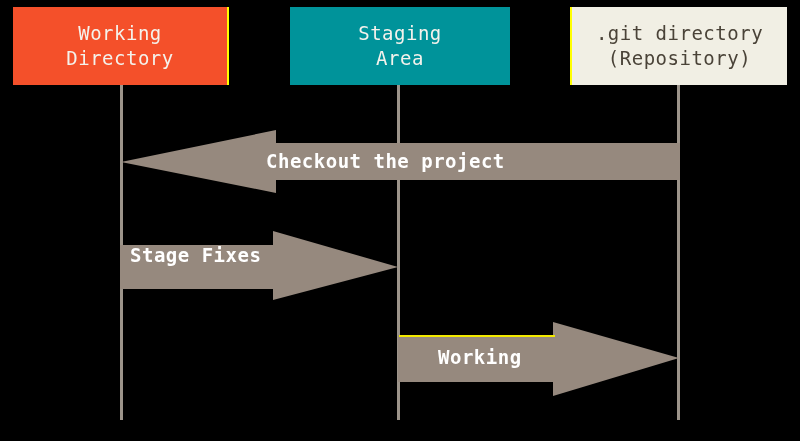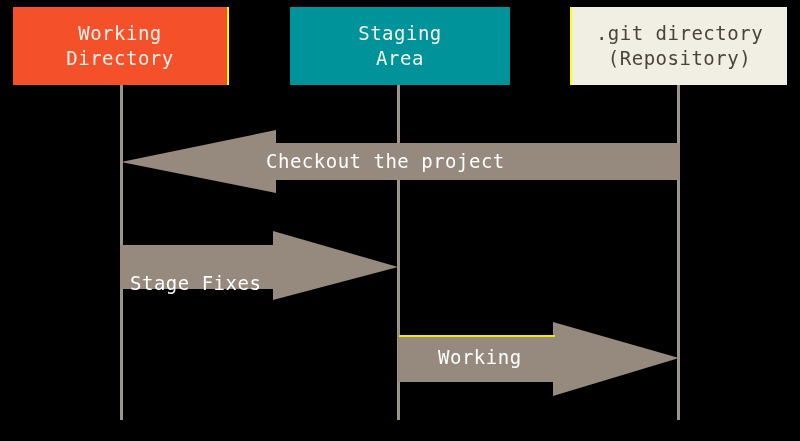--- a/index.html
+++ b/index.html
@@ -84,23 +84,24 @@
 
   .arrow-body { fill: #96897e; }
 
   .arrow-label {
     position: absolute;
     color: #ffffff;
     font-size: 19px;
     line-height: 19px;
     letter-spacing: 0.5px;
     white-space: pre;
+    font-weight: bold;
   }
   #label-checkout { left: 266px; top: 152px; }
-  #label-stage    { left: 130px; top: 274px; }
+  #label-stage    { left: 130px; top: 246px; }
   #label-commit   { left: 438px; top: 348px; }
 
   
   #commit-accent {
     position: absolute;
     left: 399px;
     top: 335px;
     width: 156px;
     height: 2px;
     background: #f2e900;

